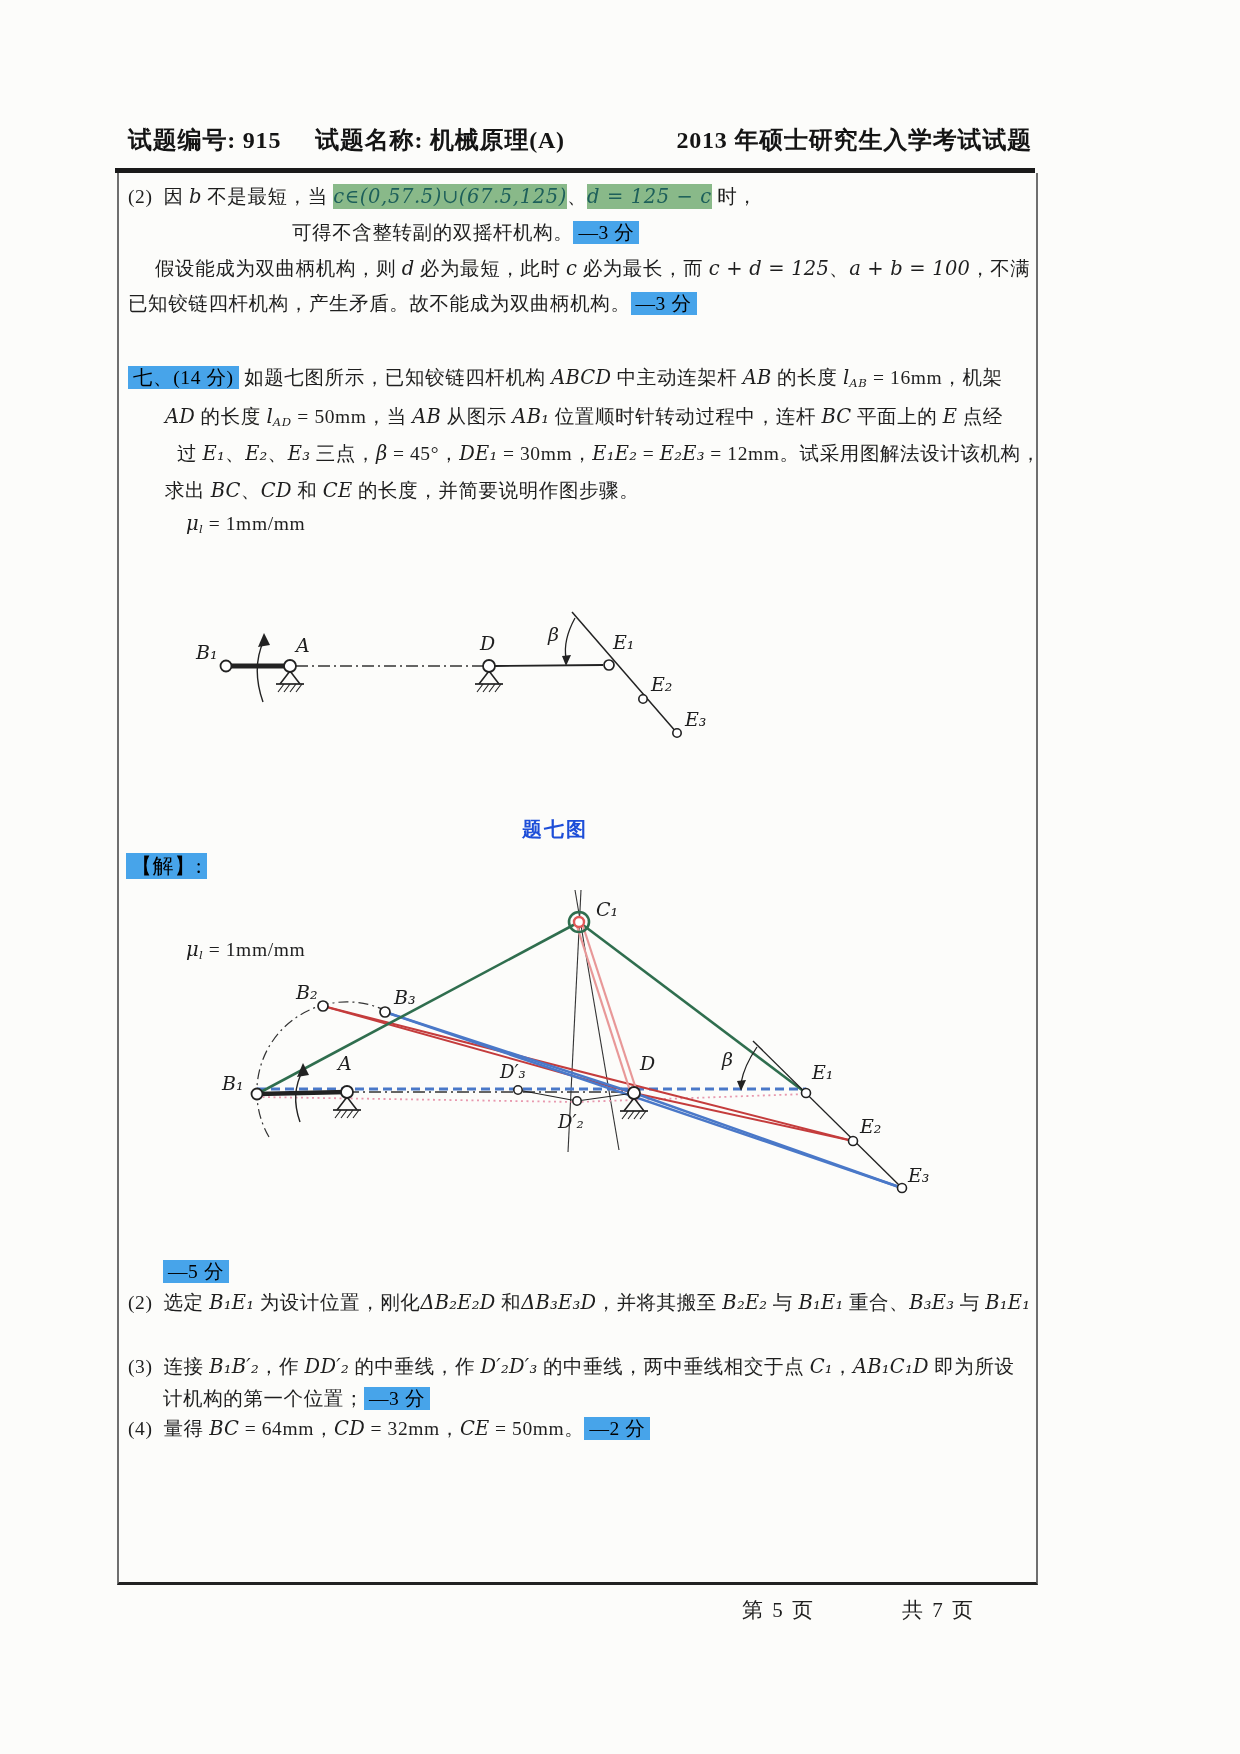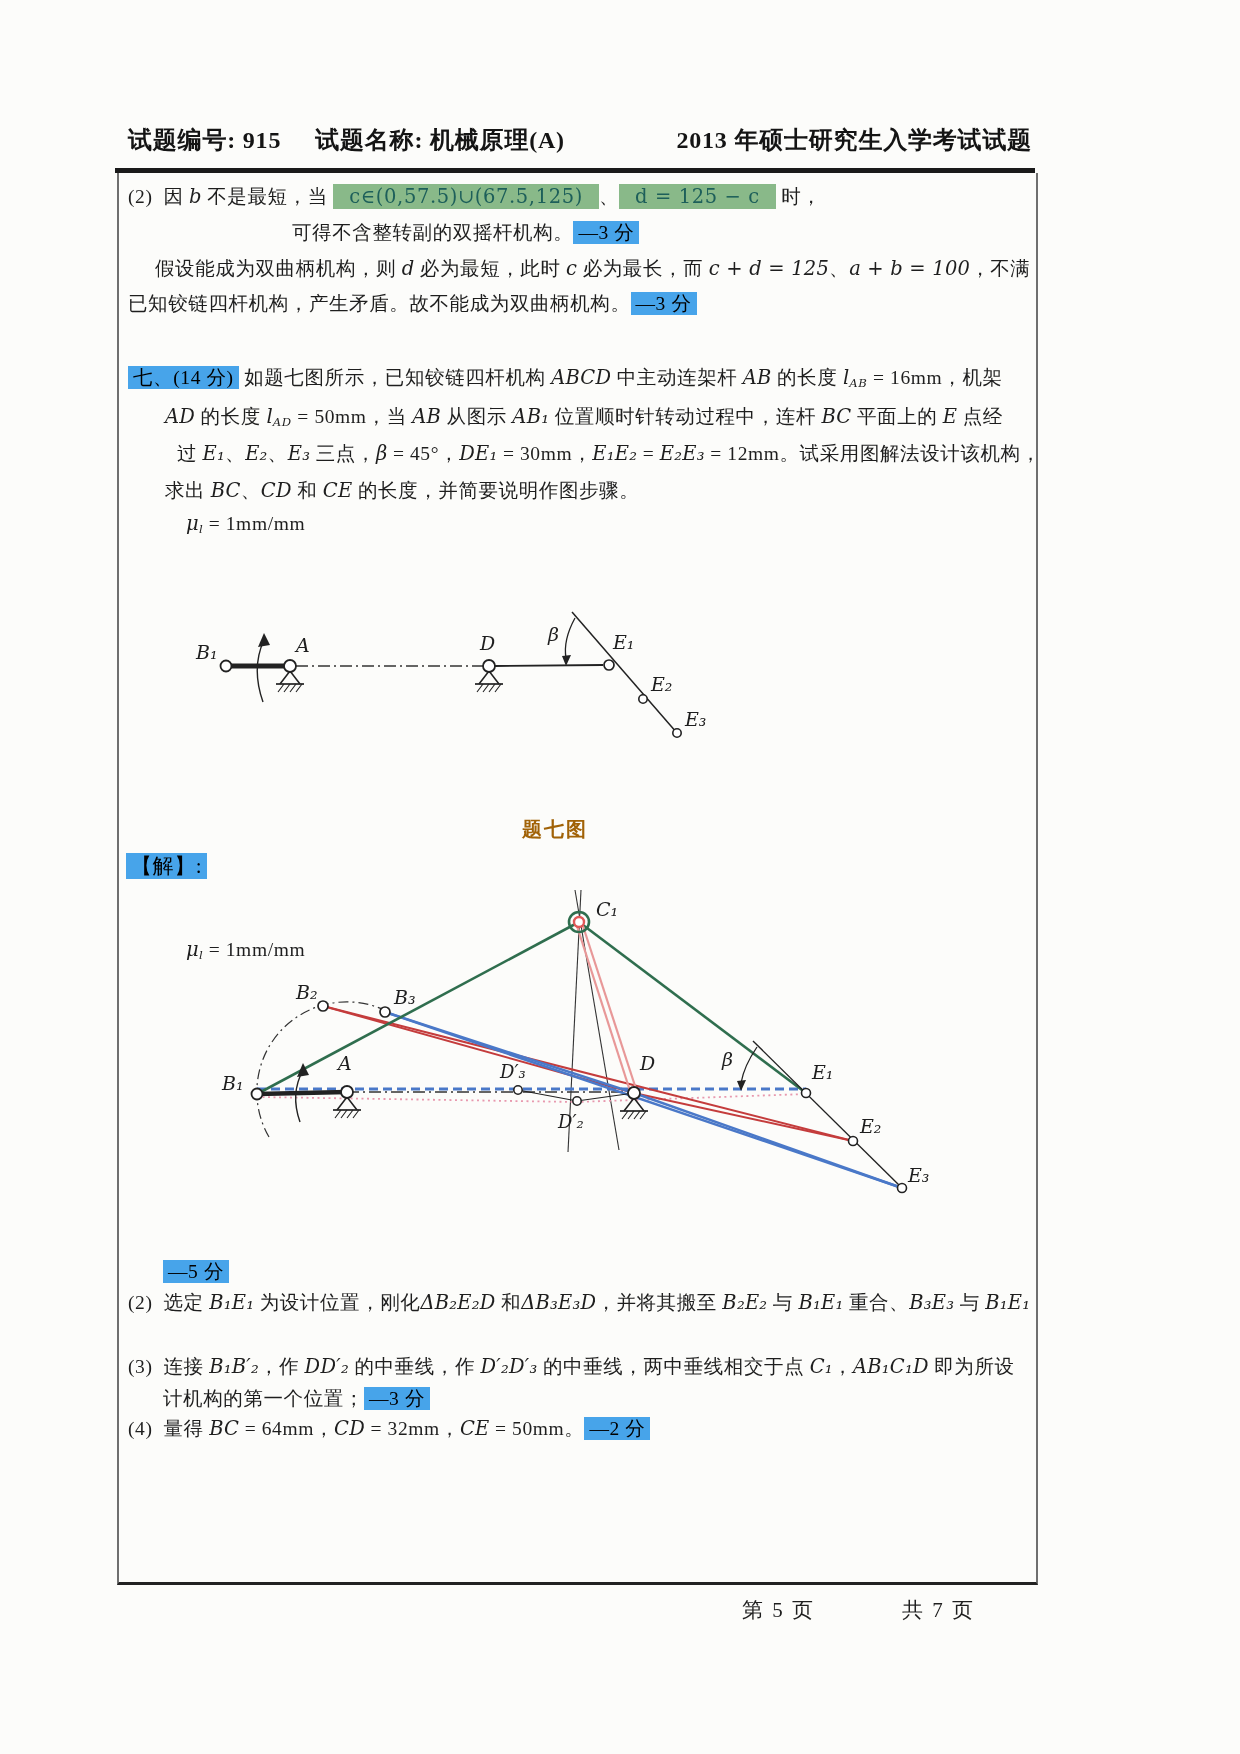--- a/index.html
+++ b/index.html
@@ -2,26 +2,26 @@
 <html><head>
 <meta charset="utf-8">
 <style>
   html,body{margin:0;padding:0;}
   body{width:1240px;height:1754px;background:#fcfcfa;font-family:"Liberation Serif","DejaVu Serif",serif;}
   .page{position:relative;width:1240px;height:1754px;overflow:hidden;color:#1e1e1e;}
   .line{position:absolute;white-space:pre;font-size:19.5px;letter-spacing:.6px;font-weight:500;color:#1e1e1e;}
   .hdr{position:absolute;white-space:pre;font-size:24px;font-weight:700;letter-spacing:.8px;color:#141414;}
   .m{font-family:"DejaVu Serif",serif;font-style:italic;letter-spacing:.2px;}
   .msub{font-family:"DejaVu Serif",serif;font-style:italic;font-size:.6em;vertical-align:-0.25em;}
-  .hg{background:#89b989;color:#1d5f5a;font-family:"DejaVu Serif",serif;padding:1px 16px;}
+  .hg{background:#89b989;color:#1d5f5a;font-family:"DejaVu Serif",serif;font-style:italic;padding:1px 0;}
   .hb{background:#47a4ea;color:#000000;padding:1px 5px;}
   .rule{position:absolute;background:#1a1a1a;}
   .box{position:absolute;left:117px;top:173px;width:917px;height:1409px;
        border-left:2px solid #6f6f6f;border-right:2px solid #6f6f6f;border-bottom:3px solid #222;}
-  .caption{position:absolute;font-size:20px;font-weight:700;letter-spacing:2px;color:#a16207;}
+  .caption{position:absolute;font-size:20px;font-weight:700;letter-spacing:2px;color:#1d4ed8;}
   .footer{position:absolute;font-size:21px;letter-spacing:2px;color:#1e1e1e;white-space:pre;}
   svg{position:absolute;overflow:visible;}
   .svglab{font:italic 19px "DejaVu Serif",serif;fill:#1e1e1e;}
   .svglab2{font:italic 18px "DejaVu Serif",serif;fill:#1e1e1e;}
 </style>
 </head>
 <body>
 
 <div class="page">
 

